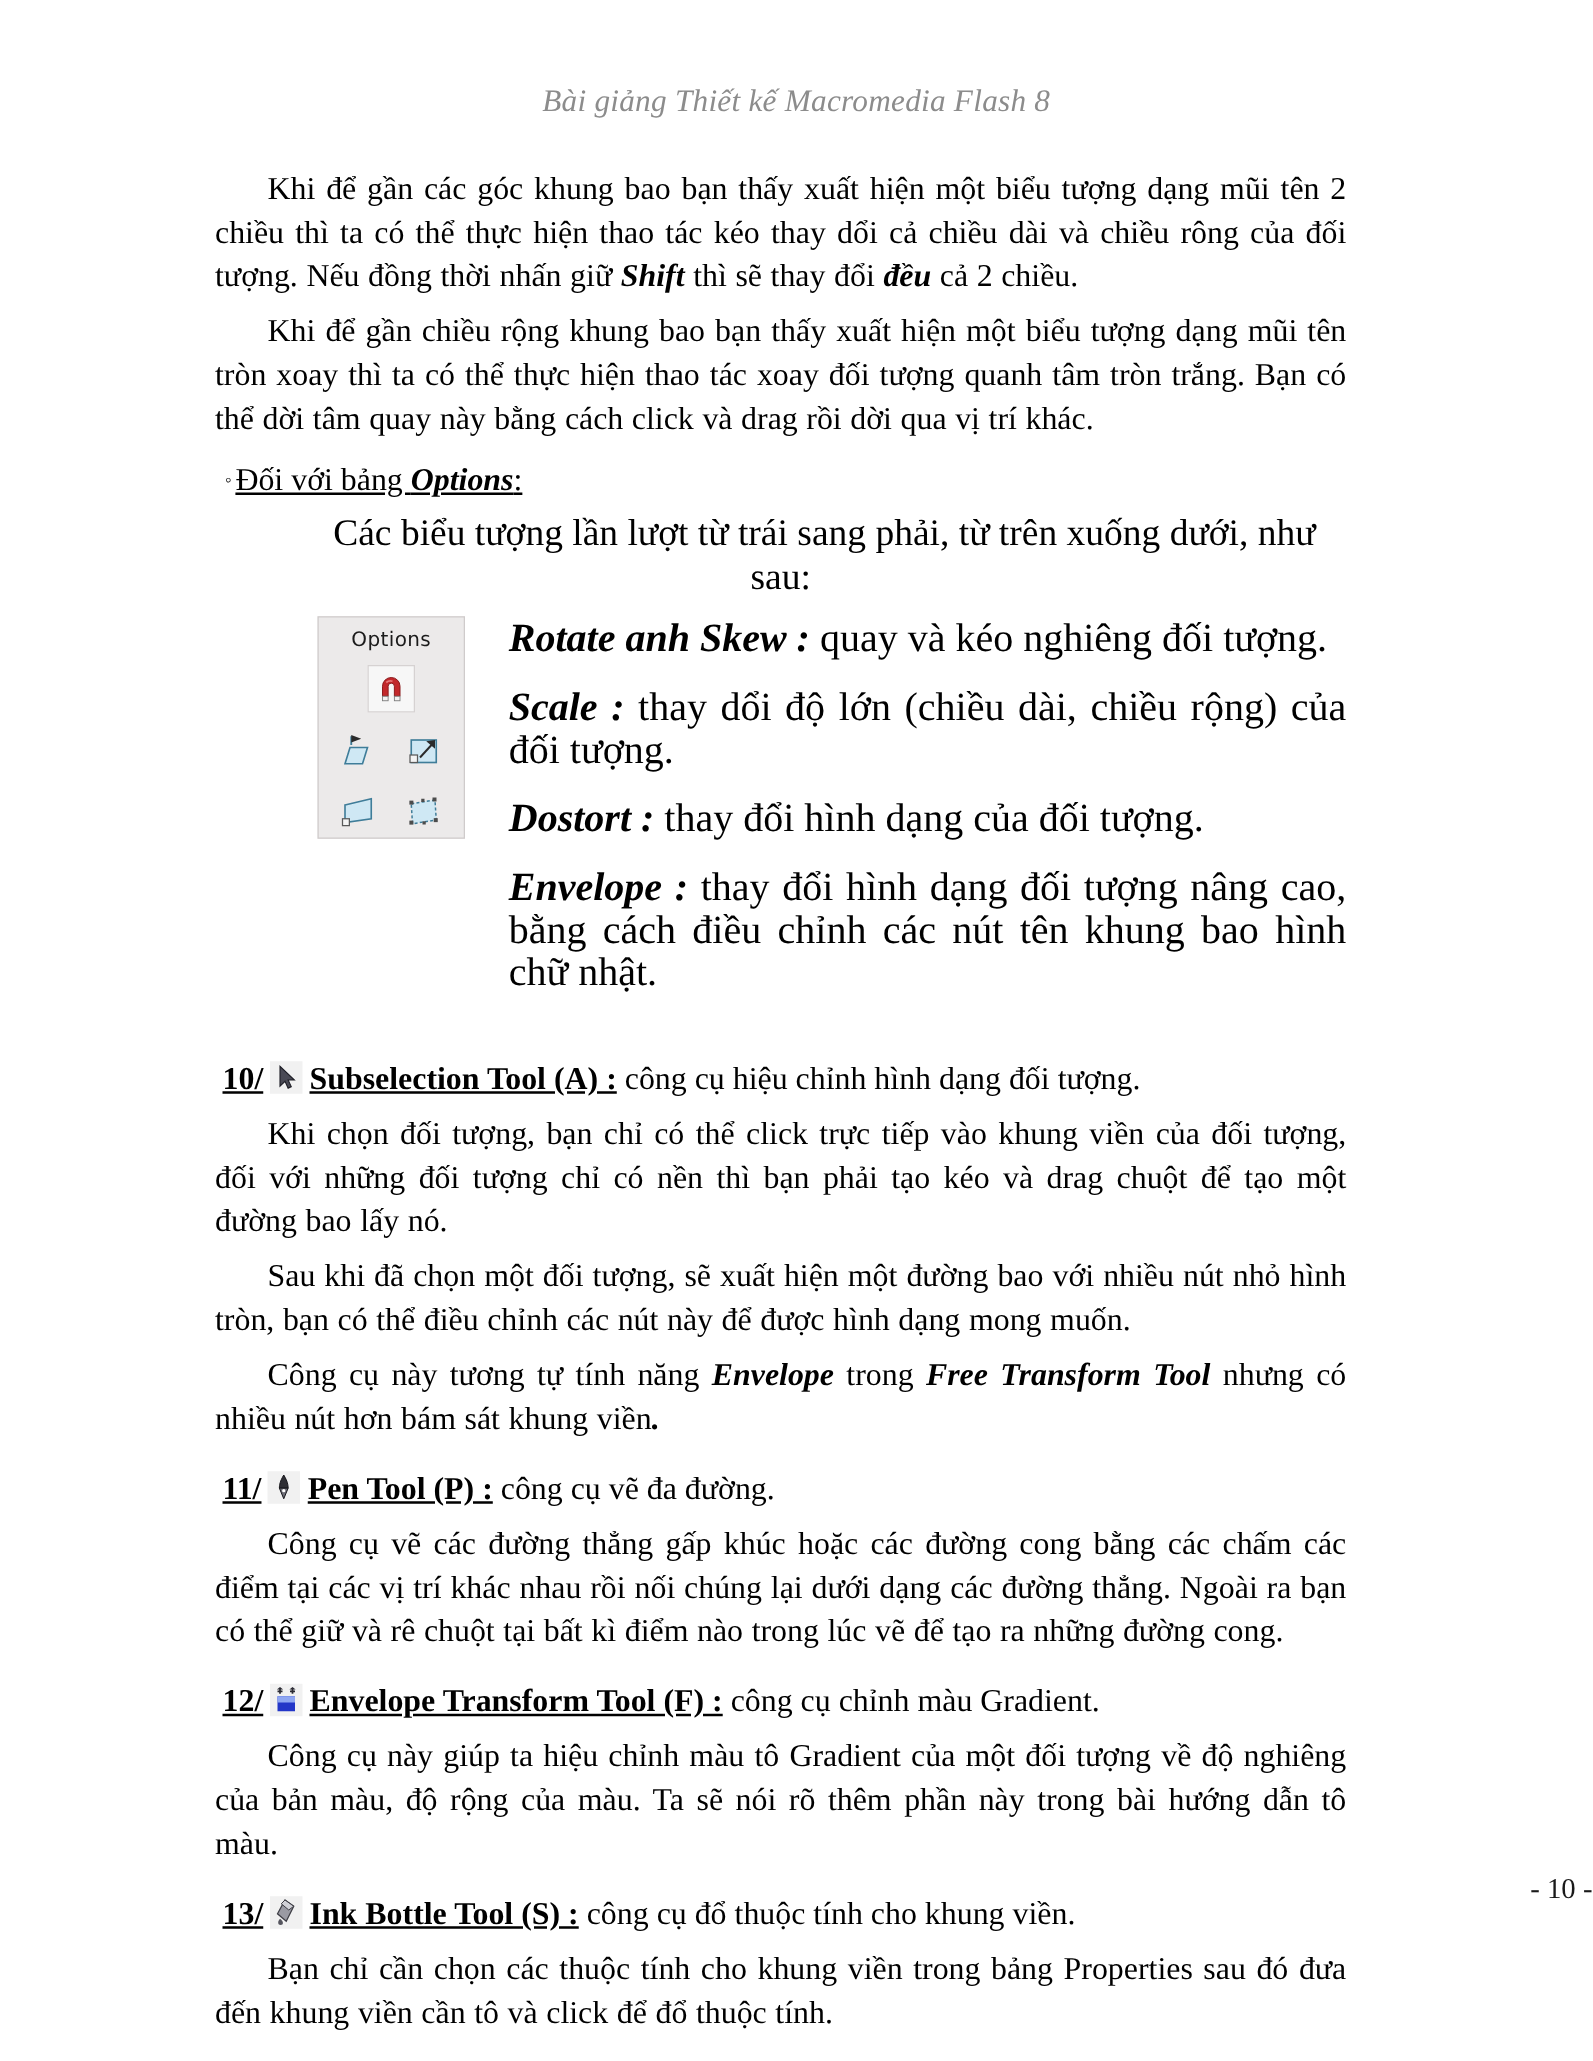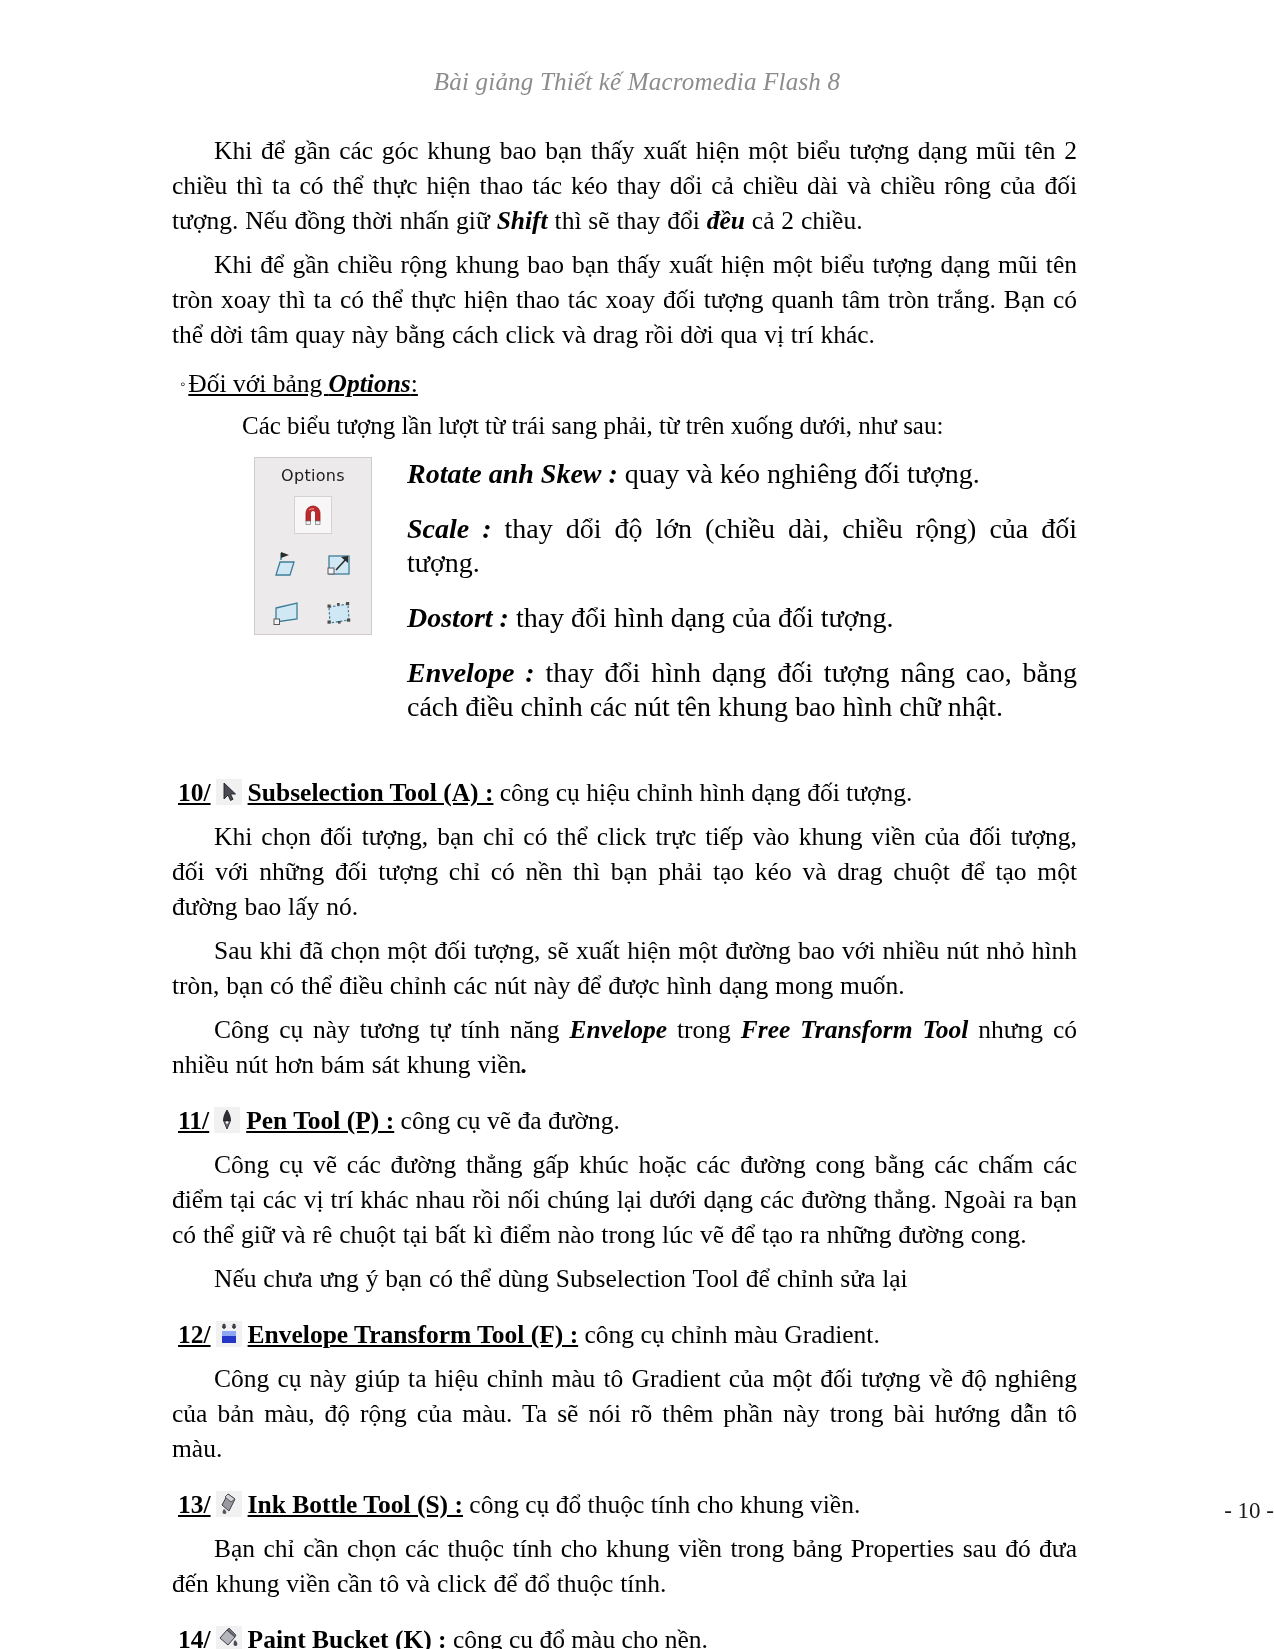--- a/index.html
+++ b/index.html
@@ -65,23 +65,24 @@
     text-decoration: underline;
   }
   .circ {
     font-size: 15px;
     vertical-align: 3px;
     padding-right: 3px;
   }
 
   .sub-line {
     margin: 6px 0 0 0;
-    font-size: 25px;
+    font-size: 30px;
     line-height: 35px;
     text-indent: 70px;
+    text-align: center;
   }
 
   
   .options-block {
     position: relative;
     margin-top: 14px;
     min-height: 190px;
   }
   .options-panel {
     position: absolute;
@@ -118,21 +119,21 @@
     background: #f7f7f7;
     border: 1px solid #d6d2d2;
     box-sizing: border-box;
   }
 
   .defs {
     margin-left: 235px;
   }
   .defs p {
     margin: 0 0 21px 0;
-    font-size: 28px;
+    font-size: 32px;
     line-height: 34px;
     text-align: justify;
   }
   .defs p:last-child { margin-bottom: 0; }
 
   
   .tool-entry {
     margin: 22px 0 9px 6px;
     font-size: 25.5px;
     line-height: 34px;
@@ -255,21 +256,20 @@
     <p class="body">Sau khi đã chọn một đối tượng, sẽ xuất hiện một đường bao với nhiều nút nhỏ hình tròn, bạn có thể điều chỉnh các nút này để được hình dạng mong muốn.</p>
     <p class="body"><span>Công cụ này tương tự tính năng </span><b>Envelope</b><span> trong </span><b>Free Transform Tool</b><span> nhưng có nhiều nút hơn bám sát khung viền</span><b>.</b></p>
 
     <div class="tool-entry"><span class="num">11/</span><span class="tool-icon"><svg width="26" height="26" viewBox="0 0 26 26">
             <path d="M13 3 C10 8 9.5 11 9.5 13.5 L16.5 13.5 C16.5 11 16 8 13 3 Z" fill="#2f2f35" stroke="#17171c" stroke-width="0.8"></path>
             <path d="M9.5 13.5 L16.5 13.5 L13 22 Z" fill="#6d6d76" stroke="#17171c" stroke-width="0.8"></path>
             <circle cx="13" cy="15.5" r="1.3" fill="#ffffff"></circle>
           </svg></span><span class="tool-name">Pen Tool (P) :</span><span> công cụ vẽ đa đường.</span></div>
 
     <p class="body">Công cụ vẽ các đường thẳng gấp khúc hoặc các đường cong bằng các chấm các điểm tại các vị trí khác nhau rồi nối chúng lại dưới dạng các đường thẳng. Ngoài ra bạn có thể giữ và rê chuột tại bất kì điểm nào trong lúc vẽ để tạo ra những đường cong.</p>
-    <p class="body">Nếu chưa ưng ý bạn có thể dùng Subselection Tool để chỉnh sửa lại</p>
 
     <div class="tool-entry"><span class="num">12/</span><span class="tool-icon"><svg width="26" height="26" viewBox="0 0 26 26">
             <rect x="6" y="10" width="14" height="12" fill="#2336c8"></rect>
             <rect x="6" y="10" width="14" height="5" fill="#8fa7f2"></rect>
             <path d="M8 4 L8 8 M18 4 L18 8" stroke="#2a2a33" stroke-width="1.4"></path>
             <path d="M6 6 L10 6 M16 6 L20 6" stroke="#2a2a33" stroke-width="1.4"></path>
             <path d="M5.5 4.5 L8 2.5 L10.5 4.5 Z" fill="#2a2a33"></path>
             <path d="M15.5 4.5 L18 2.5 L20.5 4.5 Z" fill="#2a2a33"></path>
           </svg></span><span class="tool-name">Envelope Transform Tool (F) :</span><span> công cụ chỉnh màu Gradient.</span></div>
 

